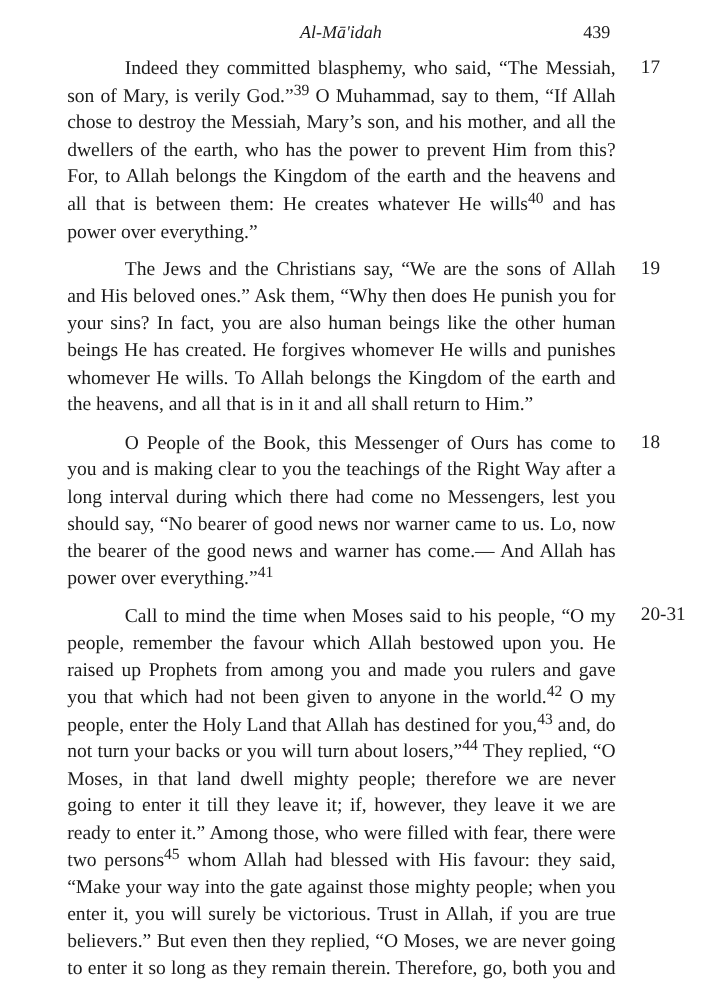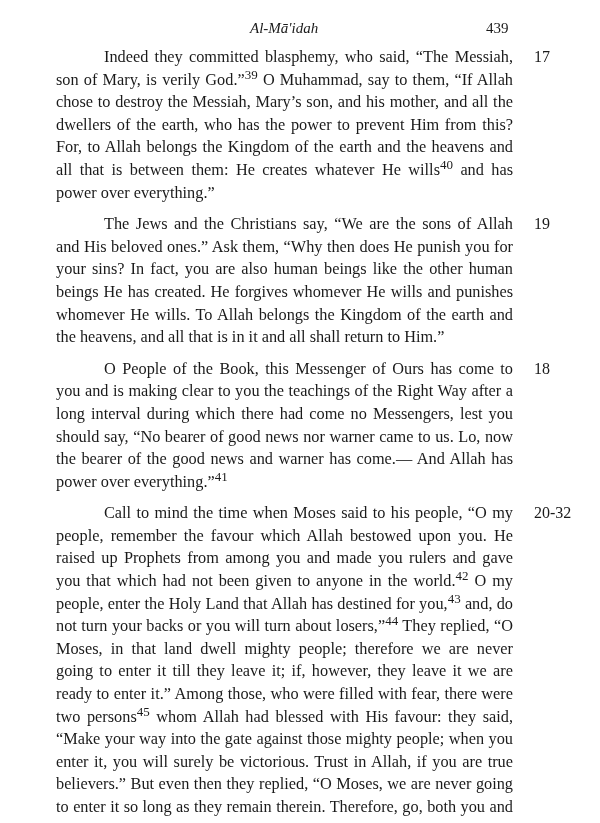--- a/index.html
+++ b/index.html
@@ -51,15 +51,15 @@
   <div class="verse">
     <p><span>The Jews and the Christians say, “We are the sons of Allah and His beloved ones.” Ask them, “Why then does He punish you for your sins? In fact, you are also human beings like the other human beings He has created. He forgives whomever He wills and punishes whomever He wills. To Allah belongs the Kingdom of the earth and the heavens, and all that is in it and all shall return to Him.”</span></p>
     <span class="verse-num">19</span>
   </div>
   <div class="verse">
     <p><span>O People of the Book, this Messenger of Ours has come to you and is making clear to you the teachings of the Right Way after a long interval during which there had come no Messengers, lest you should say, “No bearer of good news nor warner came to us. Lo, now the bearer of the good news and warner has come.— And Allah has power over everything.”</span><sup>41</sup></p>
     <span class="verse-num">18</span>
   </div>
   <div class="verse">
     <p><span>Call to mind the time when Moses said to his people, “O my people, remember the favour which Allah bestowed upon you. He raised up Prophets from among you and made you rulers and gave you that which had not been given to anyone in the world.</span><sup>42</sup><span> O my people, enter the Holy Land that Allah has destined for you,</span><sup>43</sup><span> and, do not turn your backs or you will turn about losers,”</span><sup>44</sup><span> They replied, “O Moses, in that land dwell mighty people; therefore we are never going to enter it till they leave it; if, however, they leave it we are ready to enter it.” Among those, who were filled with fear, there were two persons</span><sup>45</sup><span> whom Allah had blessed with His favour: they said, “Make your way into the gate against those mighty people; when you enter it, you will surely be victorious. Trust in Allah, if you are true believers.” But even then they replied, “O Moses, we are never going to enter it so long as they remain therein. Therefore, go, both you and your Lord, and fight: we will stay here,” At this Moses cried. “My Lord, I have no power over anyone but myself and my brother: so set us apart from these disobedient people.” Allah replied, “Very well, they are forbidden this land for forty years, during which period they shall</span></p>
-    <span class="verse-num">20-32</span>
+    <span class="verse-num">20-31</span>
   </div>
 </div>
 
 </body></html>

